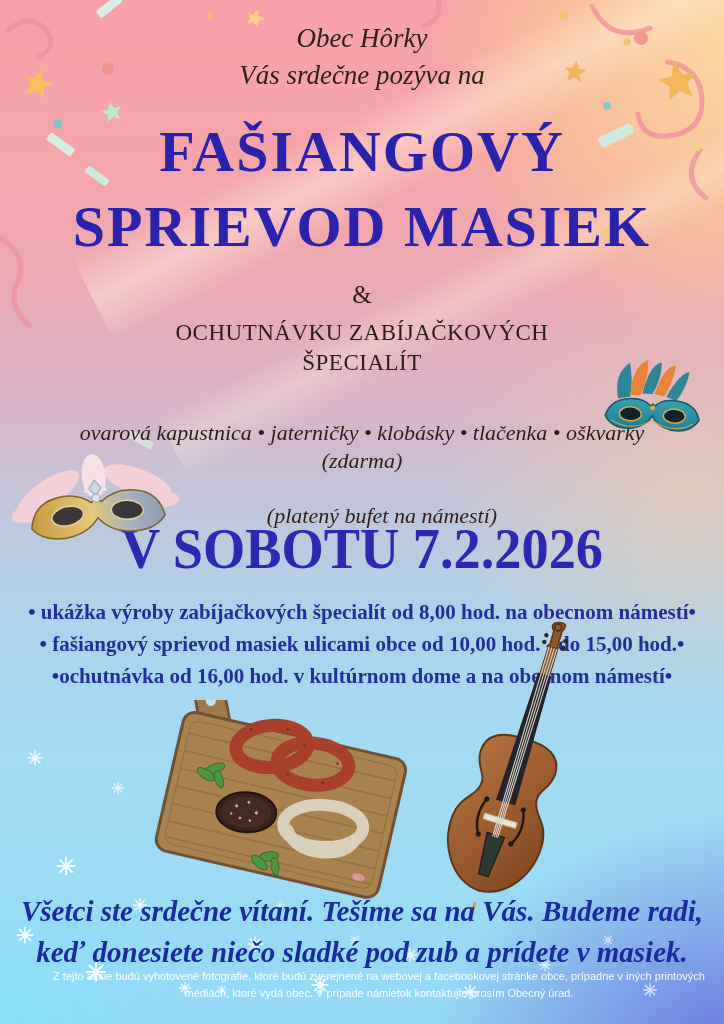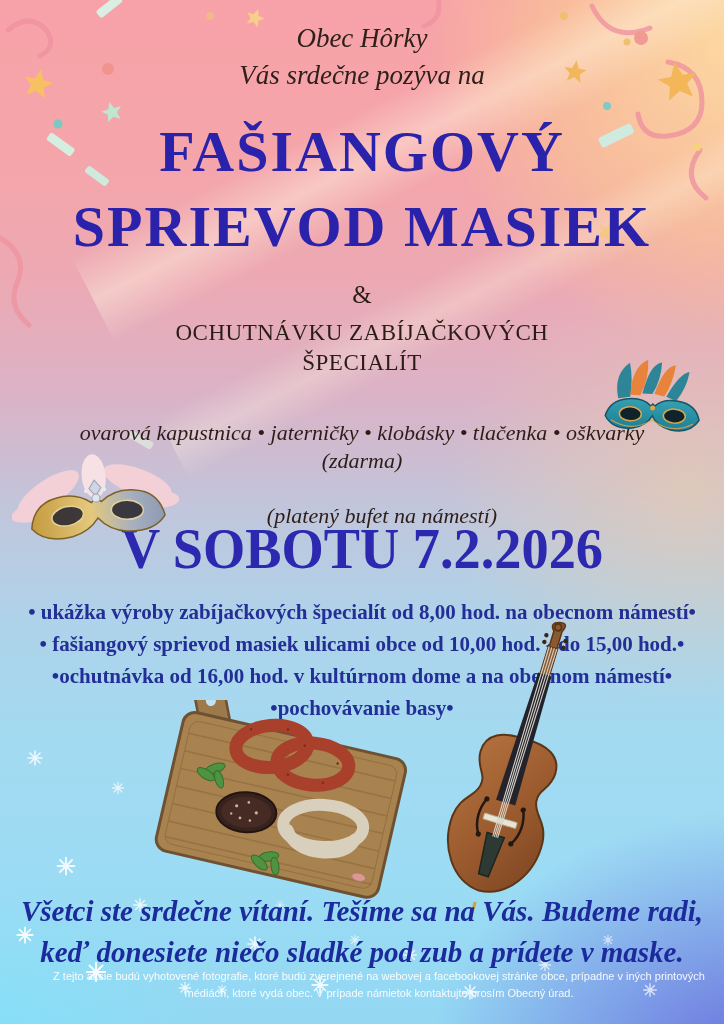--- a/index.html
+++ b/index.html
@@ -122,21 +122,20 @@
   <div class="abs menu m1">ovarová kapustnica • jaterničky • klobásky • tlačenka • oškvarky</div>
   <div class="abs menu m2">(zdarma)</div>
   <div class="abs menu m4">(platený bufet na námestí)</div>
 
   <div class="abs date">V SOBOTU 7.2.2026</div>
 
   <div class="abs schedule">
     <div>• ukážka výroby zabíjačkových špecialít od 8,00 hod. na obecnom námestí•</div>
     <div>• fašiangový sprievod masiek ulicami obce od 10,00 hod. - do 15,00 hod.•</div>
     <div>•ochutnávka od 16,00 hod. v kultúrnom dome a na obecnom námestí•</div>
-    <div>•pochovávanie basy•</div>
   </div>
 
   <svg class="art" style="left:12px;top:438px;" width="170" height="118" viewBox="0 0 170 118">
     <defs>
       <linearGradient id="goldgrad" x1="0" y1="0" x2="1" y2="0">
         <stop offset="0" stop-color="#c49a3f"></stop>
           <stop offset=".45" stop-color="#e4c87c"></stop>
           <stop offset=".75" stop-color="#a8b0c0"></stop>
           <stop offset="1" stop-color="#8d9ab3"></stop>
       </linearGradient>
@@ -260,21 +259,21 @@
         <line x1="111" y1="30" x2="112.5" y2="228"></line>
         <line x1="113.7" y1="30" x2="114.2" y2="228"></line>
         <line x1="116.4" y1="30" x2="115.9" y2="228"></line>
         <line x1="119" y1="30" x2="117.6" y2="228"></line>
       </g>
     </g>
   </svg>
 
   <div class="abs closing">
     <div>Všetci ste srdečne vítaní. Tešíme sa na Vás. Budeme radi,</div>
-    <div>keď donesiete niečo sladké pod zub a prídete v maske.</div>
+    <div>keď donesiete niečo sladké pod zub a prídete v masiek.</div>
   </div>
 
   <div class="abs footer">
     <div>Z tejto akcie budú vyhotovené fotografie, ktoré budú zverejnené na webovej a facebookovej stránke obce,  prípadne v iných printových</div>
     <div>médiách, ktoré vydá obec. V prípade námietok kontaktujte prosím Obecný úrad.</div>
   </div>
 
 </div>
 
 </body></html>

